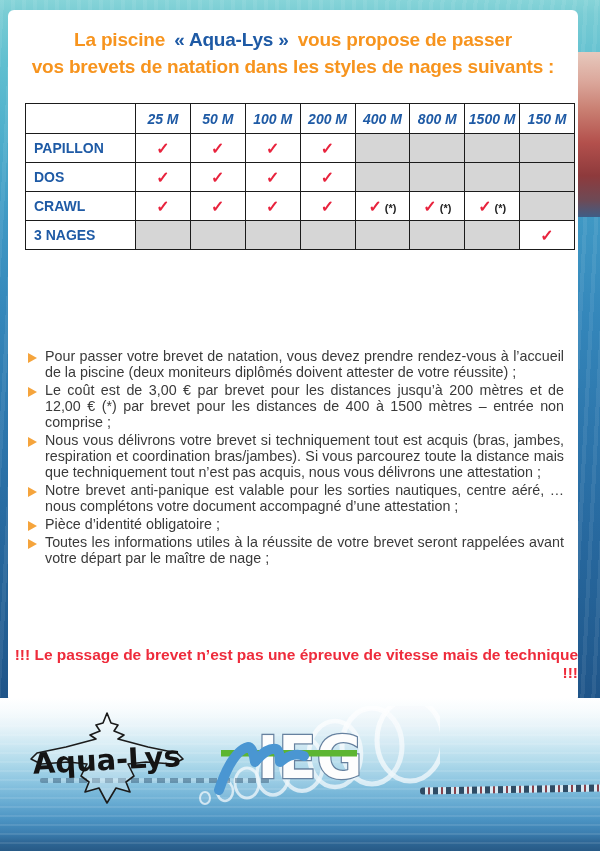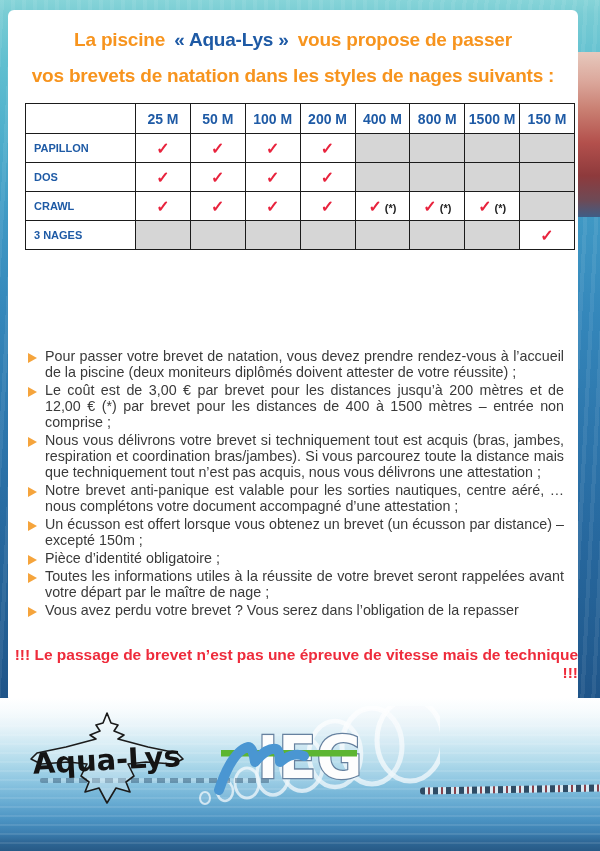--- a/index.html
+++ b/index.html
@@ -32,35 +32,35 @@
     position:absolute; left:8px; top:10px; width:570px; height:693px;
     background:#ffffff; border-radius:6px;
   }
   .title{
     position:absolute; left:0; top:16px; width:100%;
     text-align:center; font-weight:bold; font-size:19px; line-height:27px;
     letter-spacing:-0.2px;
   }
   .title .l1 span{margin:8px 2px;}
   .title .l2{display:block;}
-  .orange{color:var(--orange);margin-top:9px;}
+  .orange{color:var(--orange);}
   .blue{color:var(--blue);}
   
   table.brevets{
     position:absolute; left:17px; top:93px; width:550px;
     border-collapse:collapse; table-layout:fixed;
   }
   table.brevets th, table.brevets td{
     border:1px solid #1b1b1b; text-align:center; vertical-align:middle;
     height:29px; overflow:hidden; white-space:nowrap;
   }
-  table.brevets thead th{height:30px; color:var(--blue); font-size:14px; font-weight:bold;}
+  table.brevets thead th{height:30px; color:var(--blue); font-size:14px; font-weight:bold;font-style:italic;}
   table.brevets th.corner{width:110px;}
   table.brevets th.rowlabel{
-    color:var(--blue); font-size:11px; font-weight:bold; text-align:left; padding-left:8px;
+    color:var(--blue); font-size:14px; font-weight:bold; text-align:left; padding-left:8px;
   }
   table.brevets td.gray{background:var(--cell-gray);}
   .check{color:var(--check-red); font-weight:bold; font-size:16px;}
   .star{color:#222; font-size:11px; font-weight:bold;}
   
   ul.bullets{
     position:absolute; left:20px; top:338px; width:536px; list-style:none;
   }
   ul.bullets li{
     display:flex; align-items:flex-start; margin-bottom:2px;
@@ -191,33 +191,25 @@
       <li>
         <span class="arrow"></span>
         <span class="btext">Nous vous délivrons votre brevet si techniquement tout est acquis (bras, jambes, respiration et coordination bras/jambes). Si vous parcourez toute la distance mais que techniquement tout n’est pas acquis, nous vous délivrons une attestation ;</span>
       </li>
       <li>
         <span class="arrow"></span>
         <span class="btext">Notre brevet anti-panique est valable pour les sorties nautiques, centre aéré, … nous complétons votre document accompagné d’une attestation ;</span>
       </li>
       <li>
         <span class="arrow"></span>
-        <span class="btext">Un écusson est offert lorsque vous obtenez un brevet (un écusson par distance) – excepté 150m ;</span>
-      </li>
-      <li>
-        <span class="arrow"></span>
         <span class="btext">Pièce d’identité obligatoire ;</span>
       </li>
       <li>
         <span class="arrow"></span>
         <span class="btext">Toutes les informations utiles à la réussite de votre brevet seront rappelées avant votre départ par le maître de nage ;</span>
-      </li>
-      <li>
-        <span class="arrow"></span>
-        <span class="btext">Vous avez perdu votre brevet ? Vous serez dans l’obligation de la repasser</span>
       </li>
     </ul>
 
   <div class="warning">!!! Le passage de brevet n’est pas une épreuve de vitesse mais de technique !!!</div>
 </div>
 
 <div class="photo">
 
   <svg class="coil" viewBox="0 0 255 105" xmlns="http://www.w3.org/2000/svg">
     <g fill="rgba(235,243,247,0.16)" stroke="rgba(255,255,255,0.8)">

